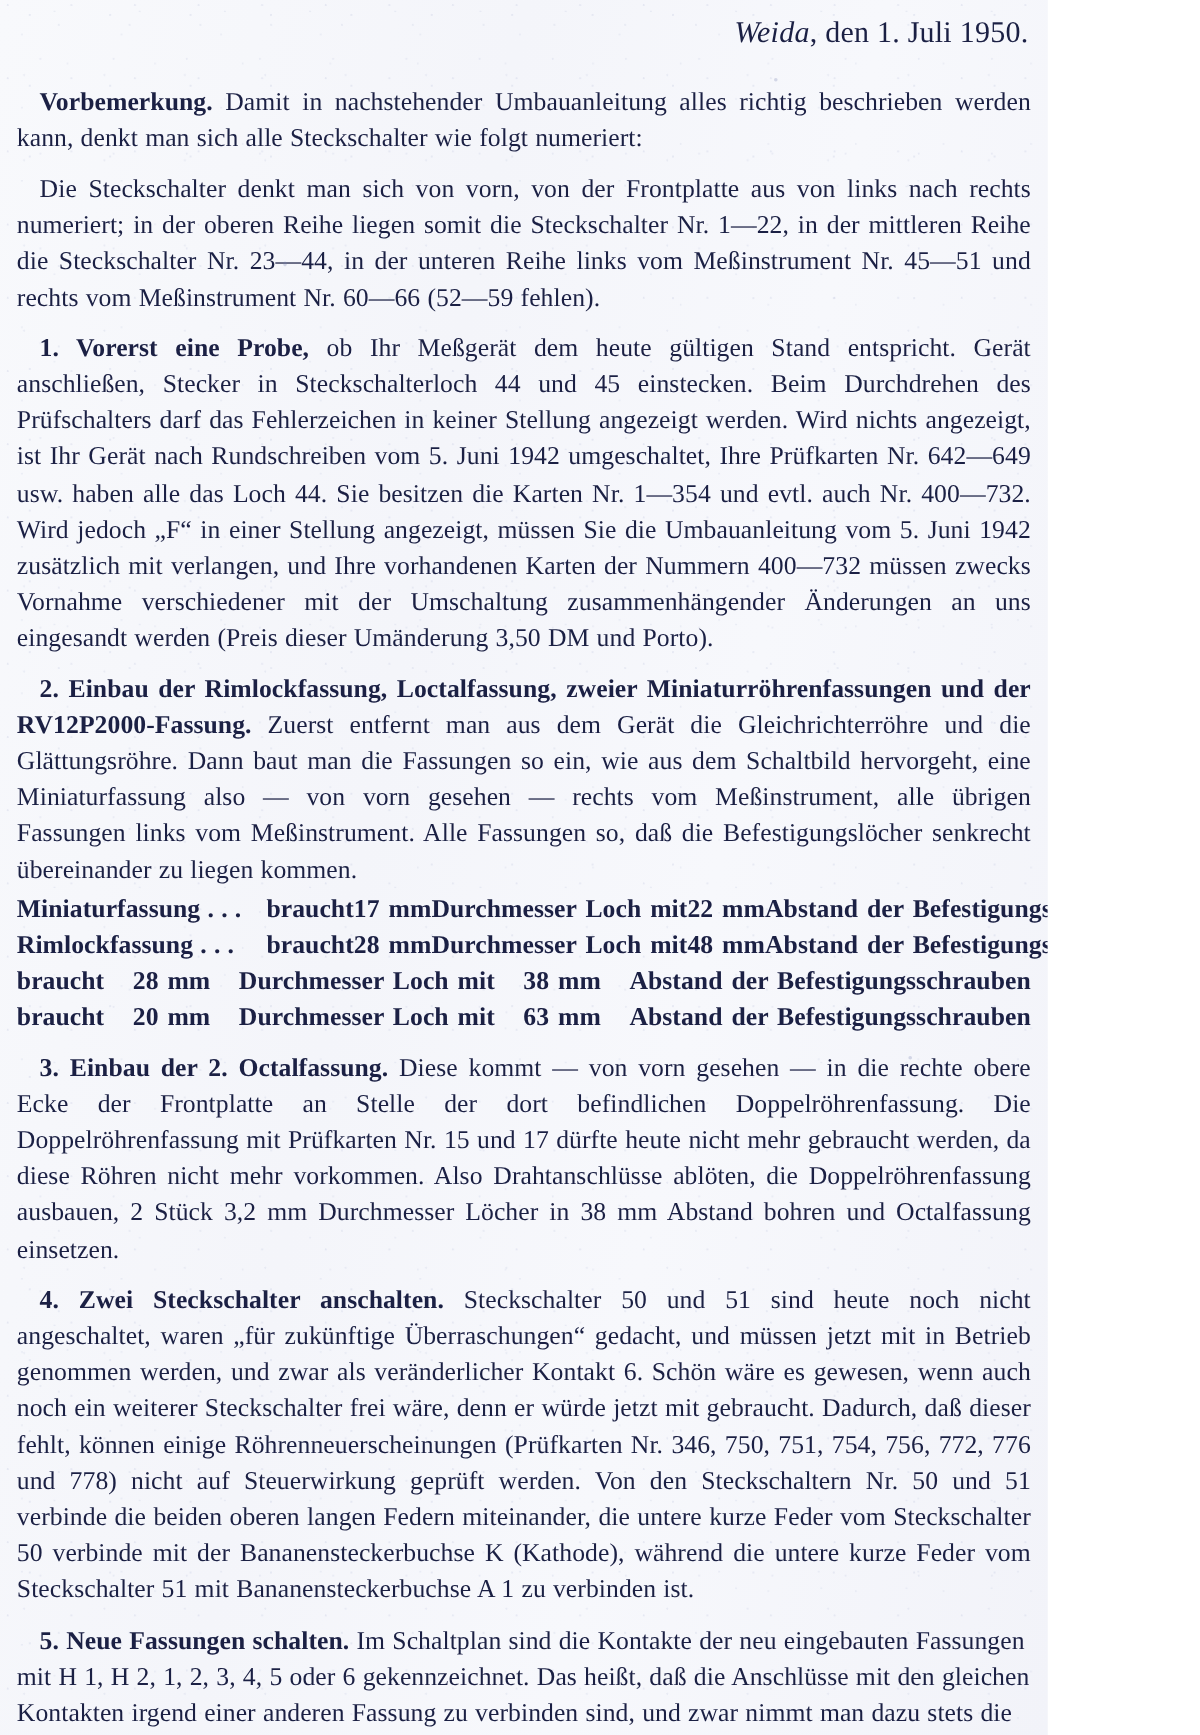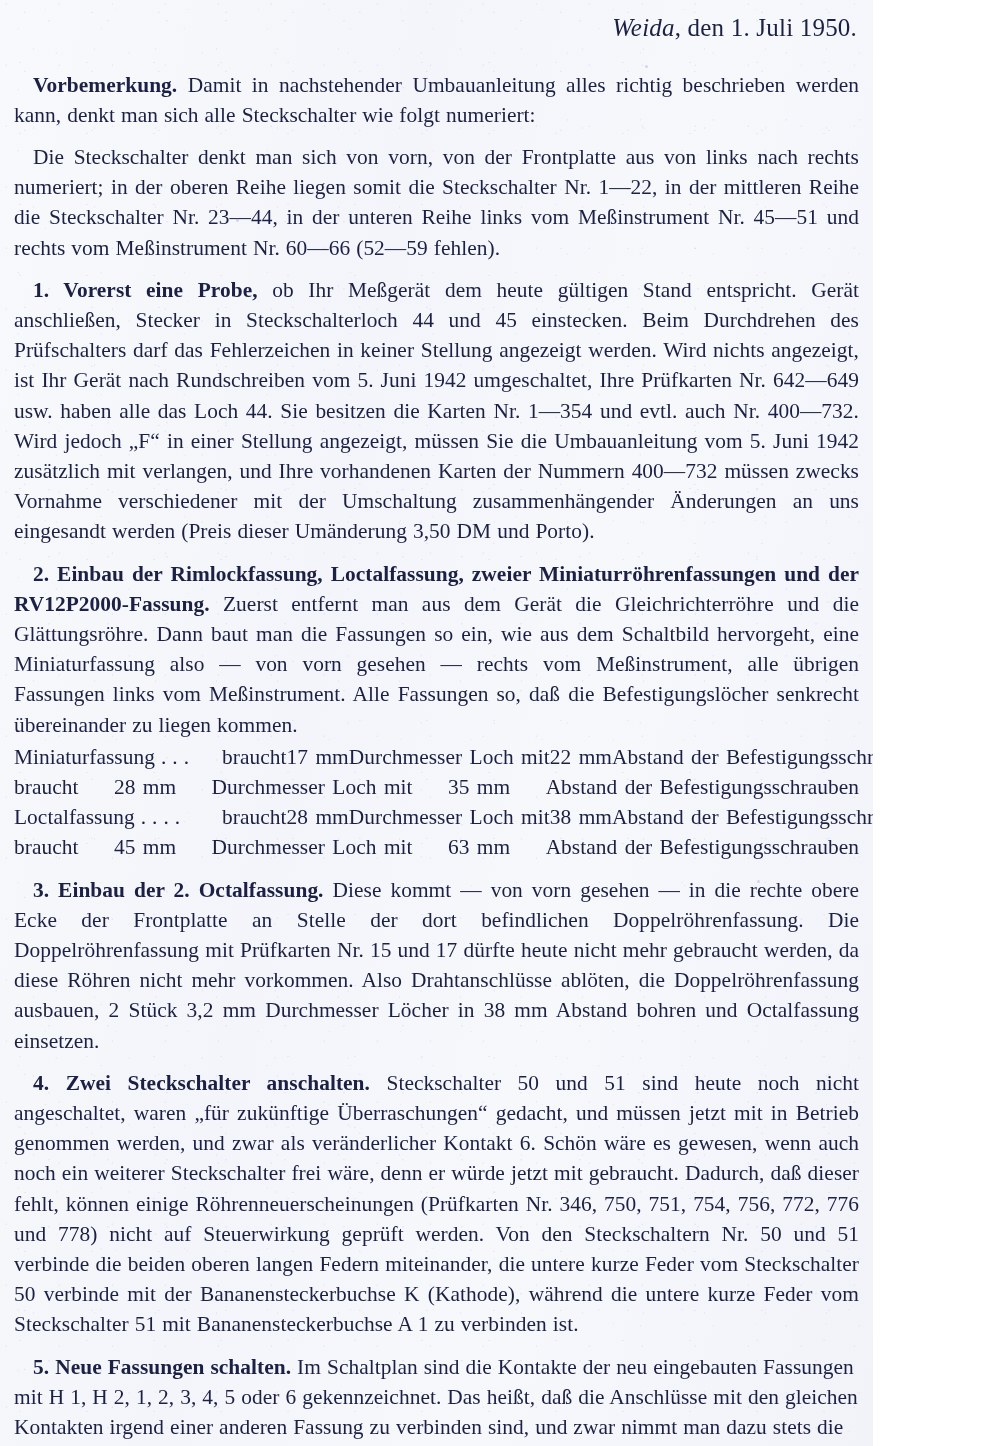--- a/index.html
+++ b/index.html
@@ -98,20 +98,21 @@
   .spectable {
     margin-top: 2px;
     font-size: 21.4px;
     line-height: 30.2px;
     color: #1b2044;
   }
   .specrow {
     display: flex;
     align-items: center;
     white-space: nowrap;
+    font-weight: bold;
   }
   .spec-name {
     display: inline-block;
     width: 208px;
     flex: 0 0 208px;
     overflow: hidden;
   }
   .spec-rest {
     flex: 1 1 auto;
     display: flex;
@@ -155,44 +156,44 @@
         <span class="spec-rest">
           <span>braucht</span>
           <span>17 mm</span>
           <span>Durchmesser Loch mit</span>
           <span>22 mm</span>
           <span>Abstand der Befestigungsschrauben</span>
         </span>
       </div>
 
       <div class="specrow">
+        <span class="spec-name">Rimlockfassung . . .</span>
         <span class="spec-rest">
           <span>braucht</span>
           <span>28 mm</span>
           <span>Durchmesser Loch mit</span>
-          <span>35 mm</span>
-          <span>Abstand der Befestigungsschrauben</span>
-        </span>
-      </div>
-
-      <div class="specrow">
-        <span class="spec-name">Loctalfassung . . . .</span>
+          <span>48 mm</span>
+          <span>Abstand der Befestigungsschrauben</span>
+        </span>
+      </div>
+
+      <div class="specrow">
         <span class="spec-rest">
           <span>braucht</span>
           <span>28 mm</span>
           <span>Durchmesser Loch mit</span>
           <span>38 mm</span>
           <span>Abstand der Befestigungsschrauben</span>
         </span>
       </div>
 
       <div class="specrow">
         <span class="spec-rest">
           <span>braucht</span>
-          <span>45 mm</span>
+          <span>20 mm</span>
           <span>Durchmesser Loch mit</span>
           <span>63 mm</span>
           <span>Abstand der Befestigungsschrauben</span>
         </span>
       </div>
 
     </div>
 
     <p class="gap"><span class="lead">3. Einbau der 2. Octalfassung.</span><span> Diese kommt — von vorn gesehen — in die rechte obere Ecke der Frontplatte an Stelle der dort befindlichen Doppelröhrenfassung. Die Doppelröhrenfassung mit Prüfkarten Nr. 15 und 17 dürfte heute nicht mehr gebraucht werden, da diese Röhren nicht mehr vorkommen. Also Drahtanschlüsse ablöten, die Doppelröhrenfassung ausbauen, 2 Stück 3,2 mm Durchmesser Löcher in 38 mm Abstand bohren und Octalfassung einsetzen.</span></p>
 

